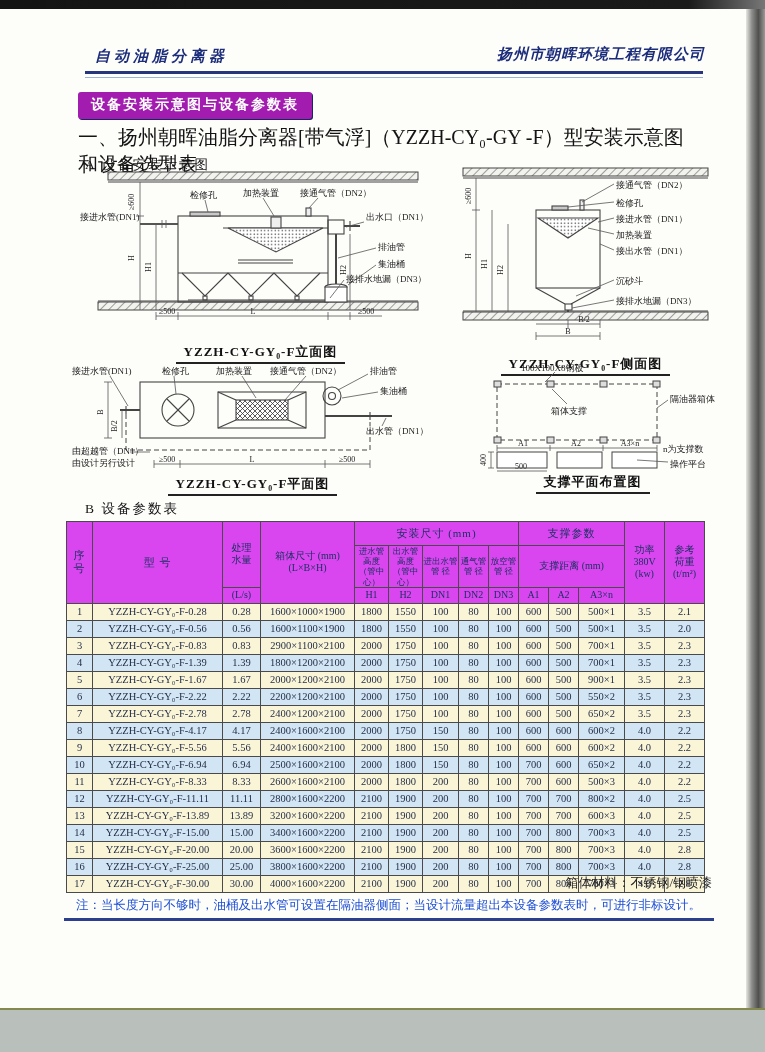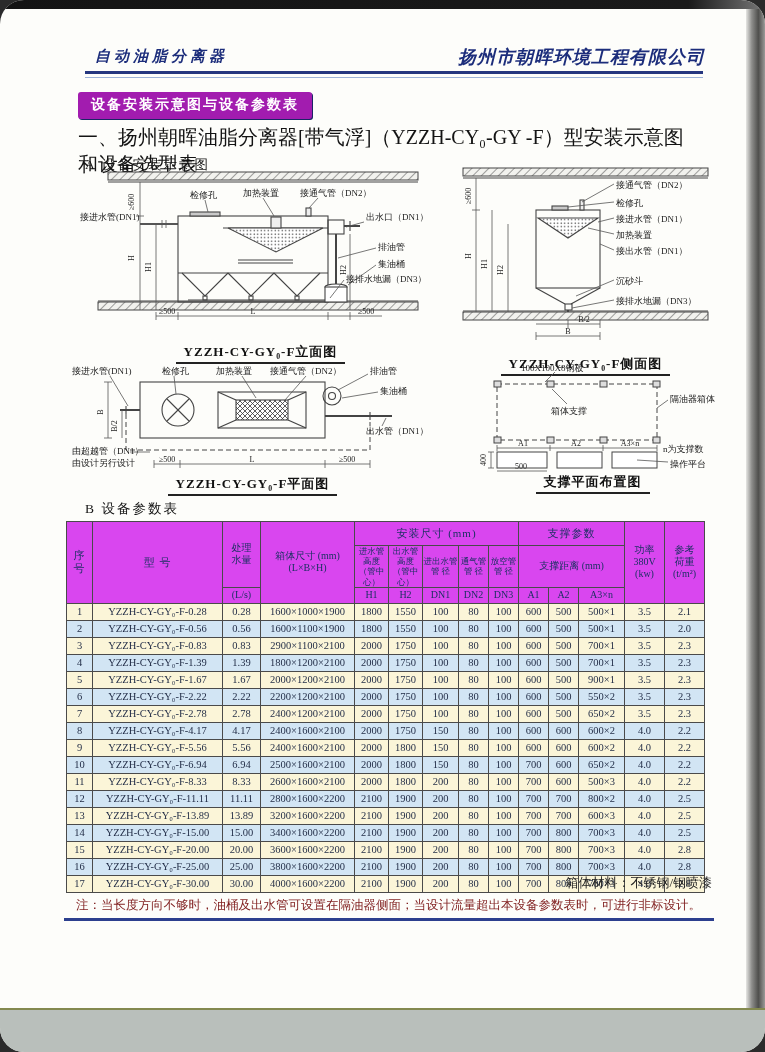--- a/index.html
+++ b/index.html
@@ -1,27 +1,27 @@
 <!DOCTYPE html>
 <html><head>
 <meta charset="utf-8">
 <style>
   html,body{margin:0;padding:0;background:#2b2b2b;}
   .scan{position:relative;width:765px;height:1052px;background:#fdfdfa;overflow:hidden;
-        font-family:"Liberation Serif","DejaVu Serif",serif;border-radius:24px;}
+        font-family:"Liberation Serif","DejaVu Serif",serif;}
   .edge-top{position:absolute;left:0;top:0;width:765px;height:9px;
         background:linear-gradient(90deg,#141414 0%,#1a1a1a 90%,#777 100%);}
   .edge-right{position:absolute;left:746px;top:9px;width:19px;height:999px;
         background:linear-gradient(90deg,#e6e6e3 0%,#8e8e8c 30%,#4f4f4d 65%,#9a9a98 100%);}
   .edge-bottom{position:absolute;left:0;top:1008px;width:765px;height:44px;
         background:#b9bfbb;border-top:2px solid #83894f;}
   .hdr-left{position:absolute;left:95px;top:47px;font-style:italic;font-weight:bold;
         color:#1c2d7b;font-size:15px;letter-spacing:4px;}
   .hdr-right{position:absolute;left:400px;top:45px;width:305px;text-align:right;
-        font-style:italic;font-weight:bold;color:#1c2d7b;font-size:18px;letter-spacing:1px;}
+        font-style:italic;font-weight:bold;color:#1c2d7b;font-size:15px;letter-spacing:1px;}
   .hdr-rule{position:absolute;left:85px;top:71px;width:618px;height:3px;
         border-top:3px solid #25367f;border-bottom:1px solid #9db2d8;}
   .badge{position:absolute;left:78px;top:92px;background:#a21caf;color:#fff;
         font-size:14px;font-weight:bold;letter-spacing:2px;padding:4px 13px 5px;
         border-radius:3px;font-family:"Liberation Sans","DejaVu Sans",sans-serif;
         box-shadow:1px 1px 0 #1a2566;}
   .doc-title{position:absolute;left:78px;top:124px;width:620px;font-size:20px;color:#141414;}
   .sec-label{position:absolute;font-size:13.5px;color:#141414;letter-spacing:2px;}
   #label-a{left:85px;top:156px;}
   #label-b{left:85px;top:500px;}
@@ -37,21 +37,21 @@
         vertical-align:middle;padding:0;font-weight:normal;}
   .param-table thead th{background:#d946ef;color:#16305e;font-size:10px;line-height:1.2;}
   .hdr-big{font-size:11px !important;letter-spacing:1px;}
   .hdr-sub{font-size:8.5px !important;}
   .param-table tbody td{font-size:10.5px;height:16px;line-height:16px;color:#1f2a44;
         overflow:hidden;white-space:nowrap;}
   tr.odd{background:#fbf5d8;}
   tr.even{background:#d2e5f4;}
   .foot-material{position:absolute;left:400px;top:874px;width:312px;text-align:right;
         font-size:13px;color:#222;}
-  .foot-note{position:absolute;left:76px;top:897px;width:645px;font-size:12.5px;color:#7f1d1d;}
+  .foot-note{position:absolute;left:76px;top:897px;width:645px;font-size:12.5px;color:#1d4ed8;}
   .bottom-rule{position:absolute;left:64px;top:918px;width:650px;height:2.5px;background:#2c3f8e;}
 </style>
 </head>
 <body>
 
 <div class="scan">
 
   <div class="hdr-left">自动油脂分离器</div>
   <div class="hdr-right">扬州市朝晖环境工程有限公司</div>
   <div class="hdr-rule"></div>

